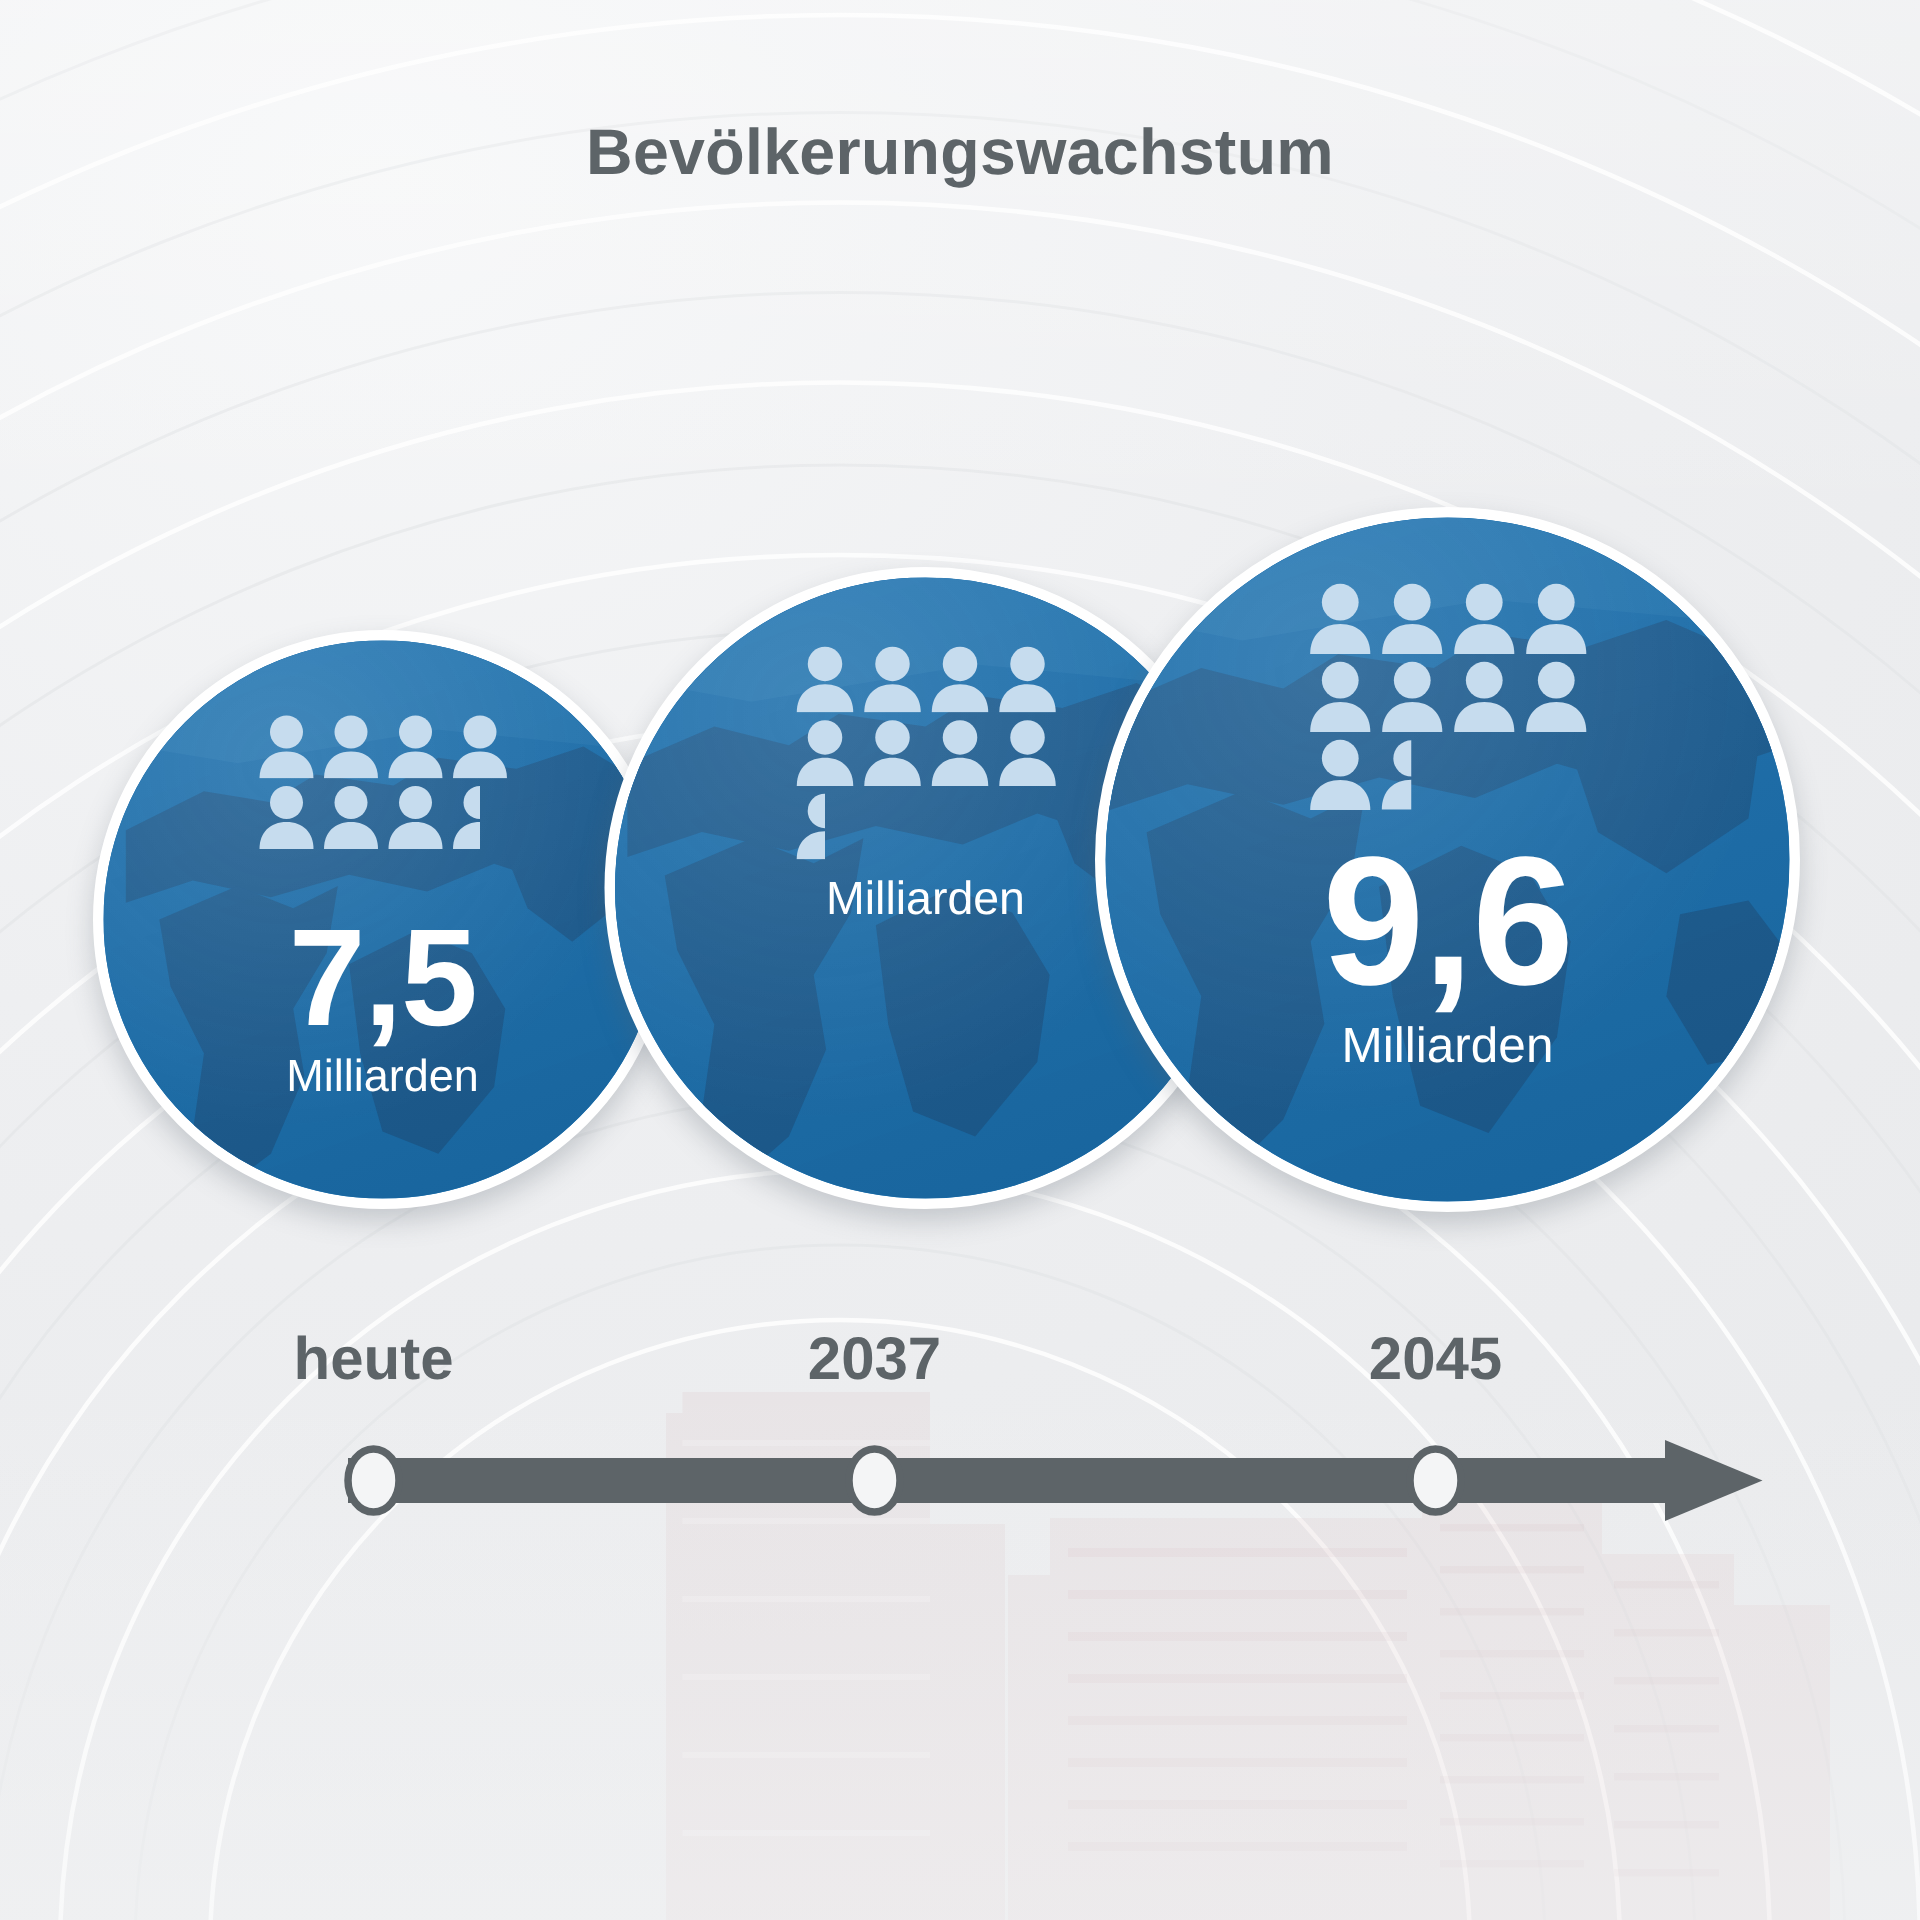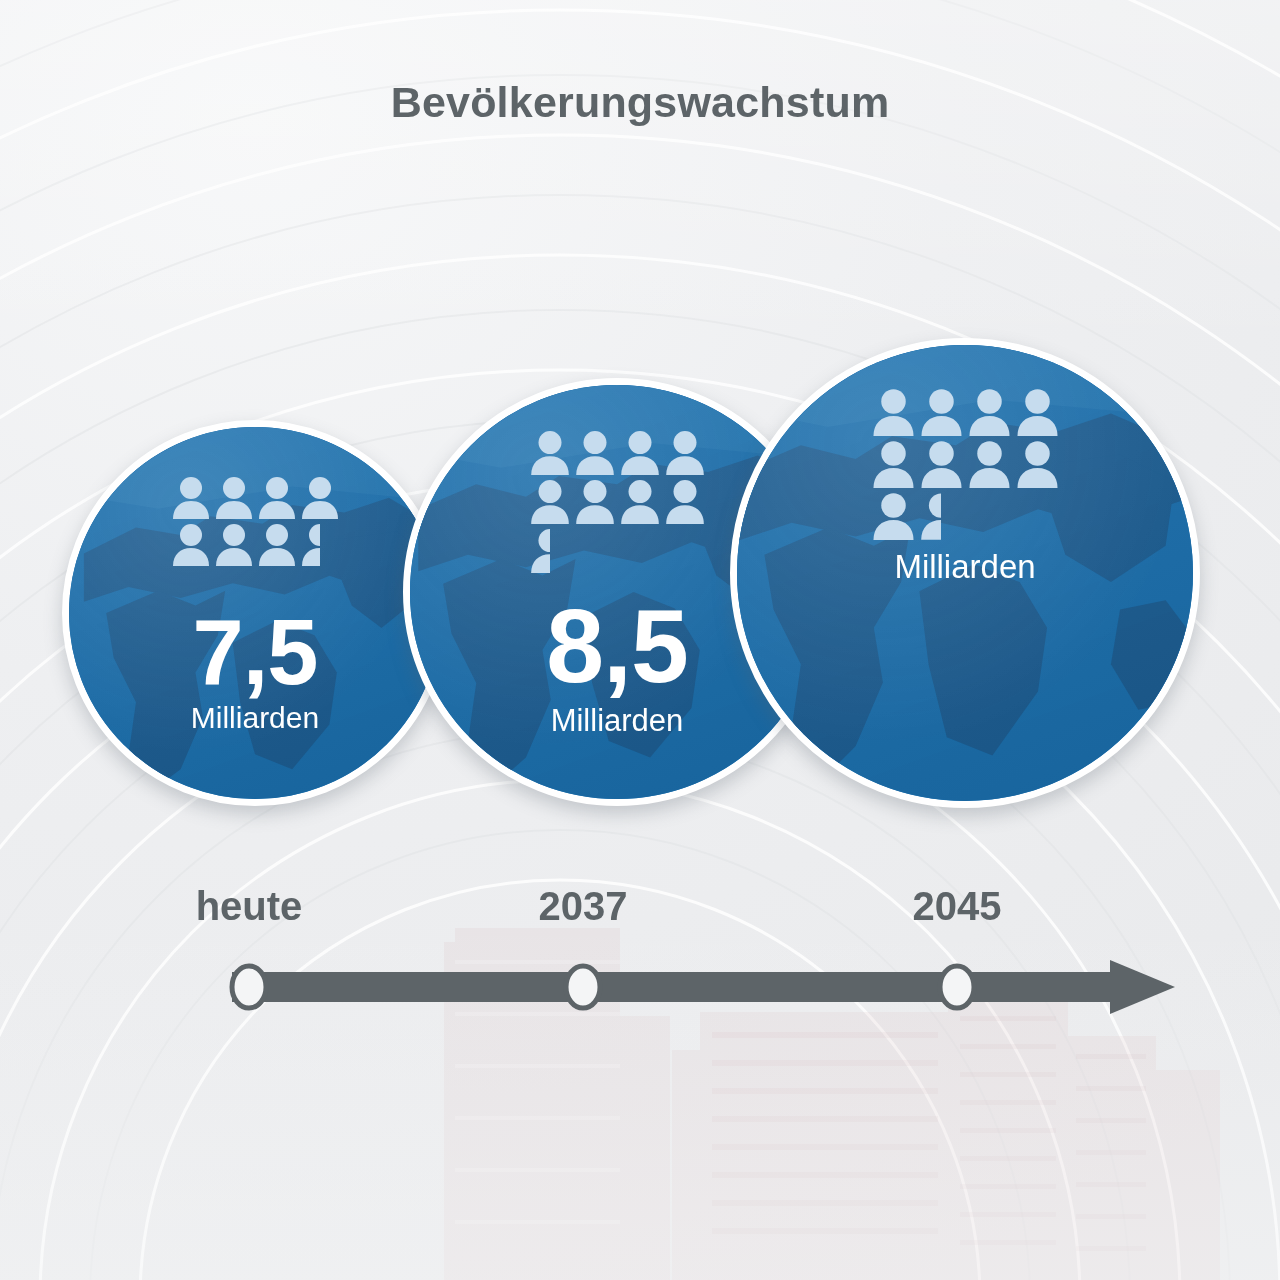--- a/index.html
+++ b/index.html
@@ -396,21 +396,20 @@
           <div class="people-row">
             <span class="person half">
                 <svg width="21" height="46" viewBox="0 0 20 44" xmlns="http://www.w3.org/2000/svg">
                   <circle cx="20" cy="13" r="11" fill="#c6dcee"></circle>
                   <path d="M20 26 C31 26 38 33 38 44 L2 44 C2 33 9 26 20 26 Z" fill="#c6dcee"></path>
                 </svg>
               </span>
           </div>
         </div>
 
-        <div class="value">8,5</div>
         <div class="unit">Milliarden</div>
       </div>
     </div>
 
     <div class="globe" id="globe-3">
       <div class="map">
         <svg viewBox="0 0 100 100" preserveAspectRatio="none" xmlns="http://www.w3.org/2000/svg" aria-hidden="true">
           <rect x="0" y="0" width="100" height="100" fill="#1a6fae"></rect>
           <g fill="#1b5d93">
             <path d="M0 28 L14 22 L26 25 L34 20 L48 22 L56 17 L70 19 L82 15 L96 21 L98 34 L80 40 L66 36 L54 41 L40 38 L26 42 L12 39 L0 43 Z"></path>
@@ -489,20 +488,21 @@
               </span>
             <span class="person half">
                 <svg width="22" height="49" viewBox="0 0 20 44" xmlns="http://www.w3.org/2000/svg">
                   <circle cx="20" cy="13" r="11" fill="#c6dcee"></circle>
                   <path d="M20 26 C31 26 38 33 38 44 L2 44 C2 33 9 26 20 26 Z" fill="#c6dcee"></path>
                 </svg>
               </span>
           </div>
         </div>
 
+        <div class="value">9,6</div>
         <div class="unit">Milliarden</div>
       </div>
     </div>
 
   </div>
 
   <div class="timeline">
     <div class="tl-labels">
       <div class="tl-label" style="left:249px">heute</div>
       <div class="tl-label" style="left:583px">2037</div>

